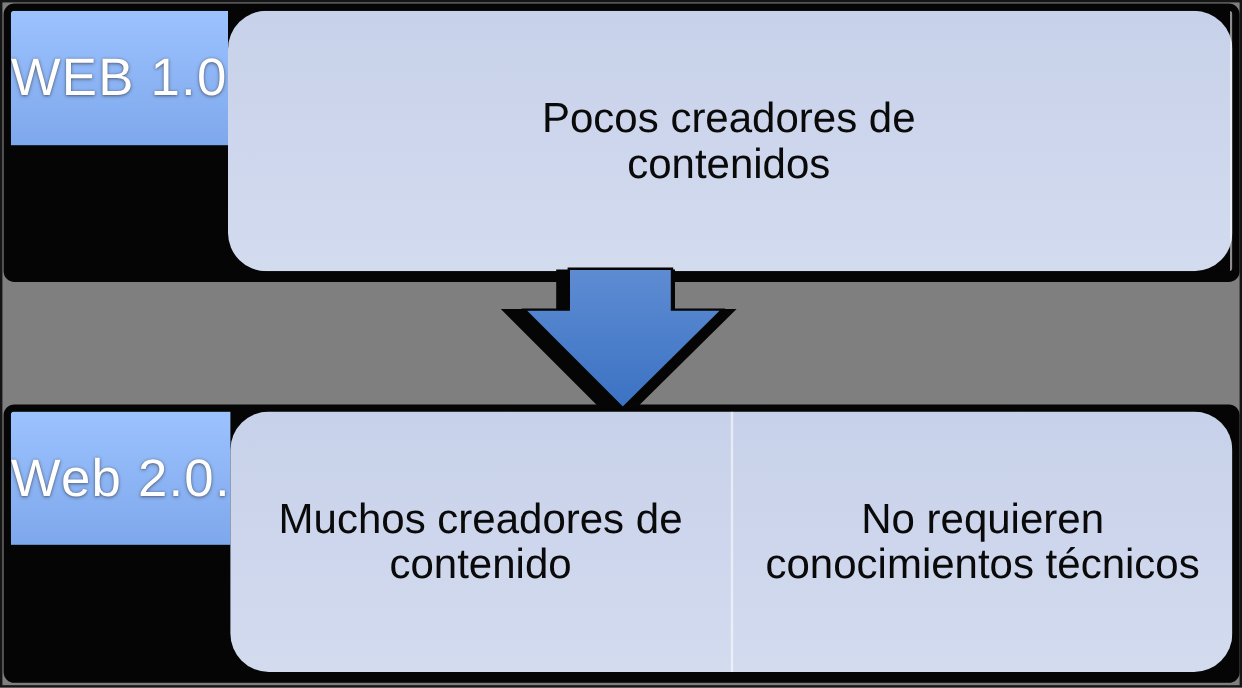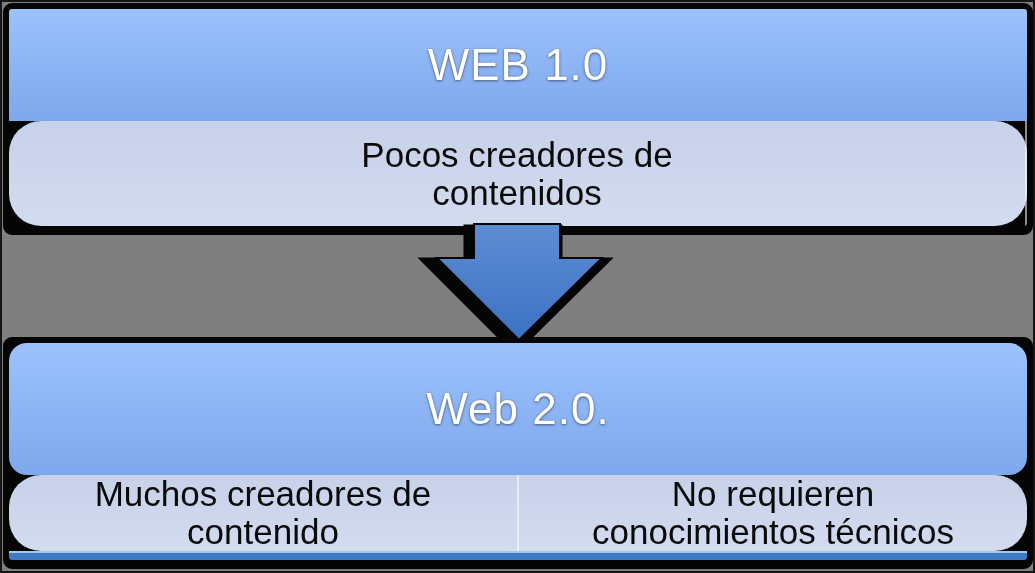--- a/index.html
+++ b/index.html
@@ -24,28 +24,28 @@
     border-radius:9px;
     box-sizing:border-box;
     z-index:1;
   }
   .box-top{top:3px;}
   .box-bottom{top:337px;}
   .box-inner{
     width:100%;height:100%;
     border-radius:3px;
     overflow:hidden;
-    display:flex;flex-direction:column;
+    display:flex;
   }
   .box-header{
     display:flex;align-items:center;justify-content:center;
     background:linear-gradient(180deg,var(--header-top,#9CC2FE) 0%,var(--header-bottom,#7EA8EC) 100%);
   }
   .box-top .box-header{height:112px;}
-  .box-bottom .box-header{height:136px;border-radius:18px;}
+  .box-bottom .box-header{height:111px;}
   .box-title{
     color:#FFFFFF;
     font-size:44px;
     letter-spacing:1px;
     text-shadow:0 1px 3px rgba(30,30,30,0.55), 0 0 1px rgba(60,60,60,0.5);
   }
   .box-cells{
     flex:1;
     display:flex;
     background:linear-gradient(180deg,var(--cell-top,#C7D1E9) 0%,var(--cell-bottom,#D3DBEF) 100%);

